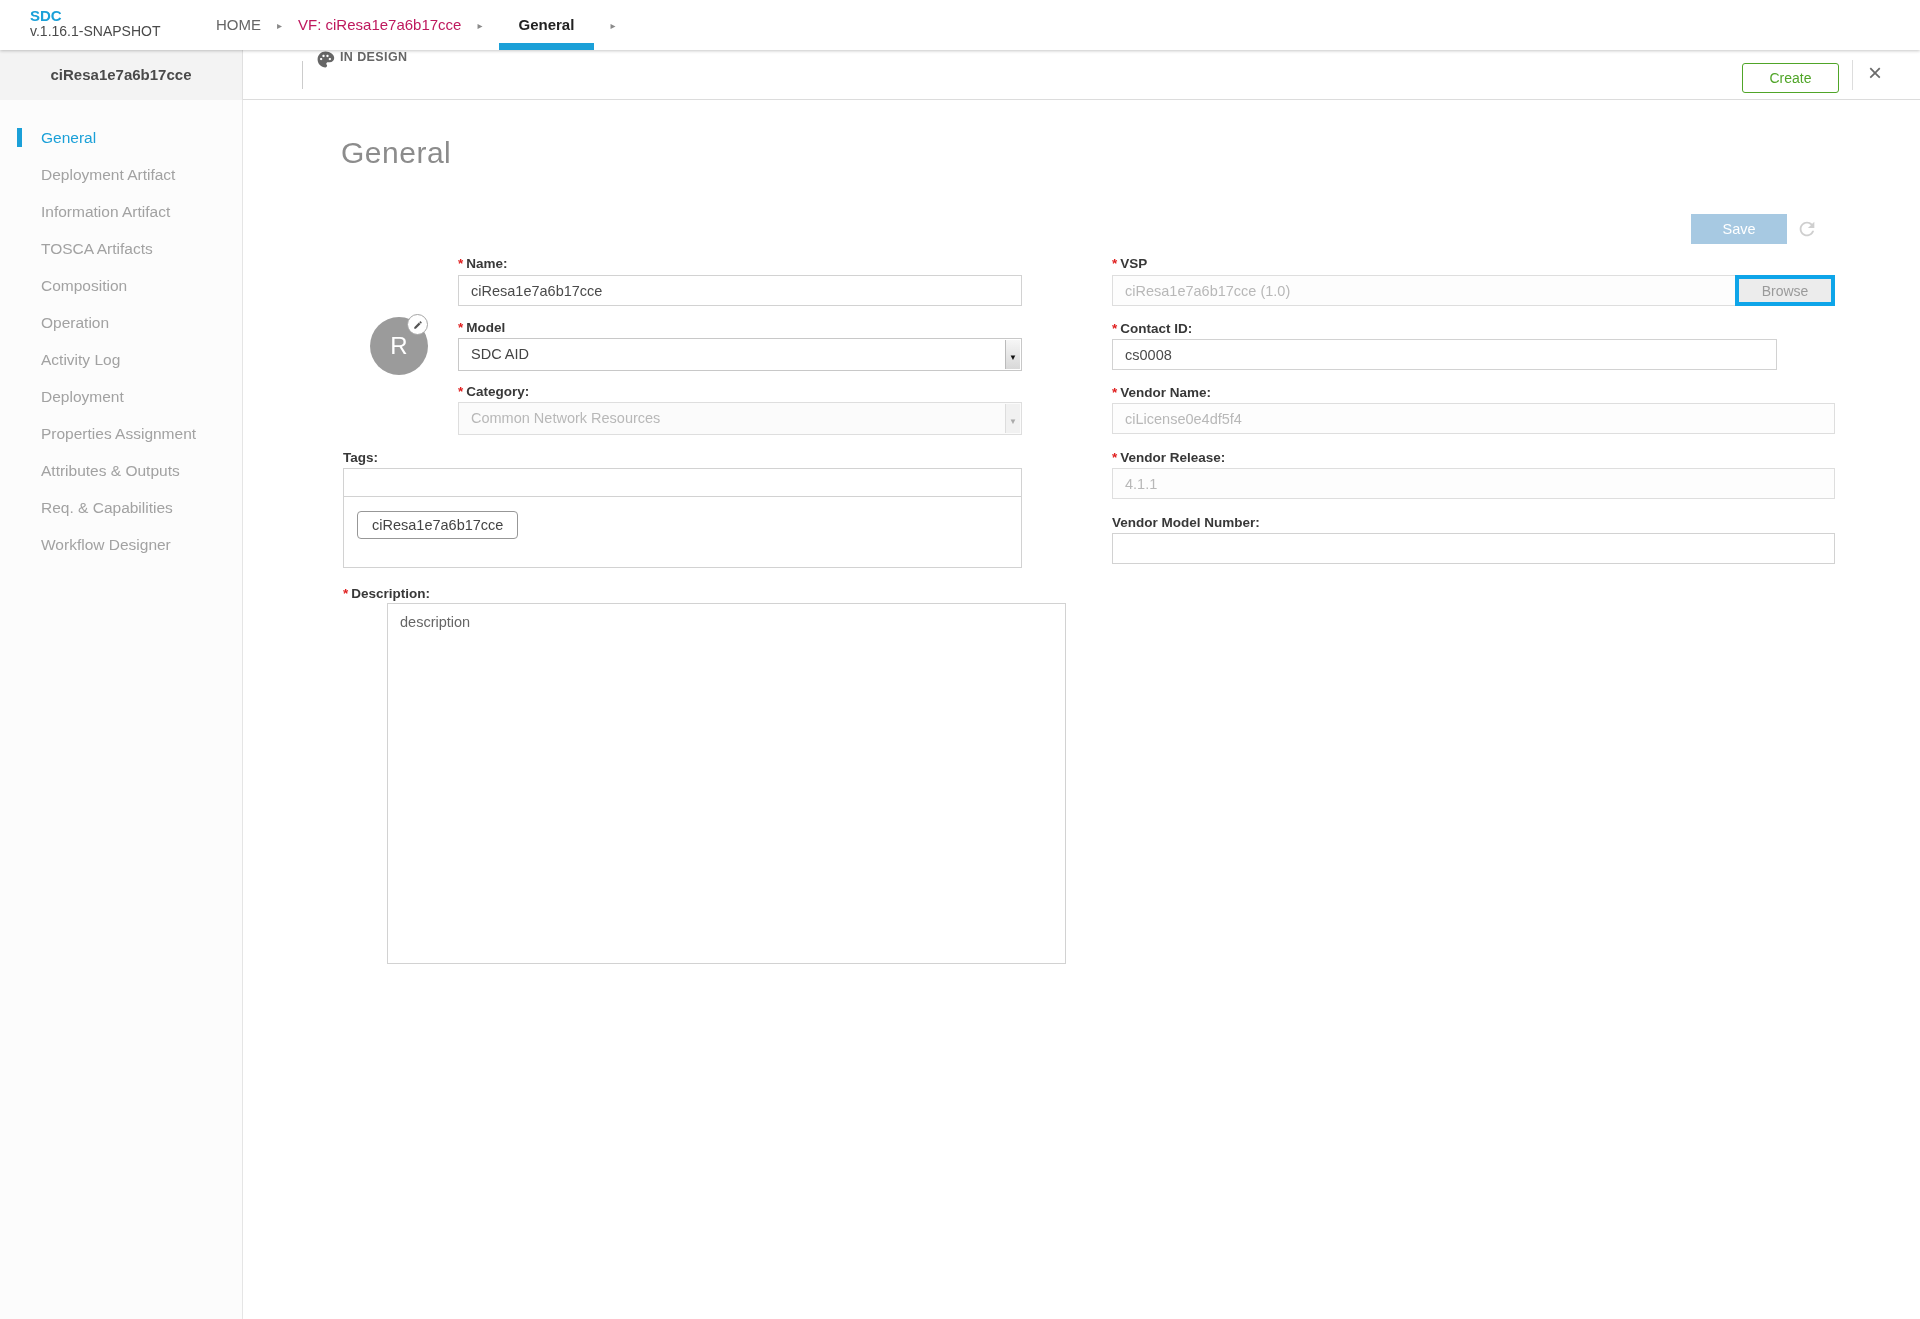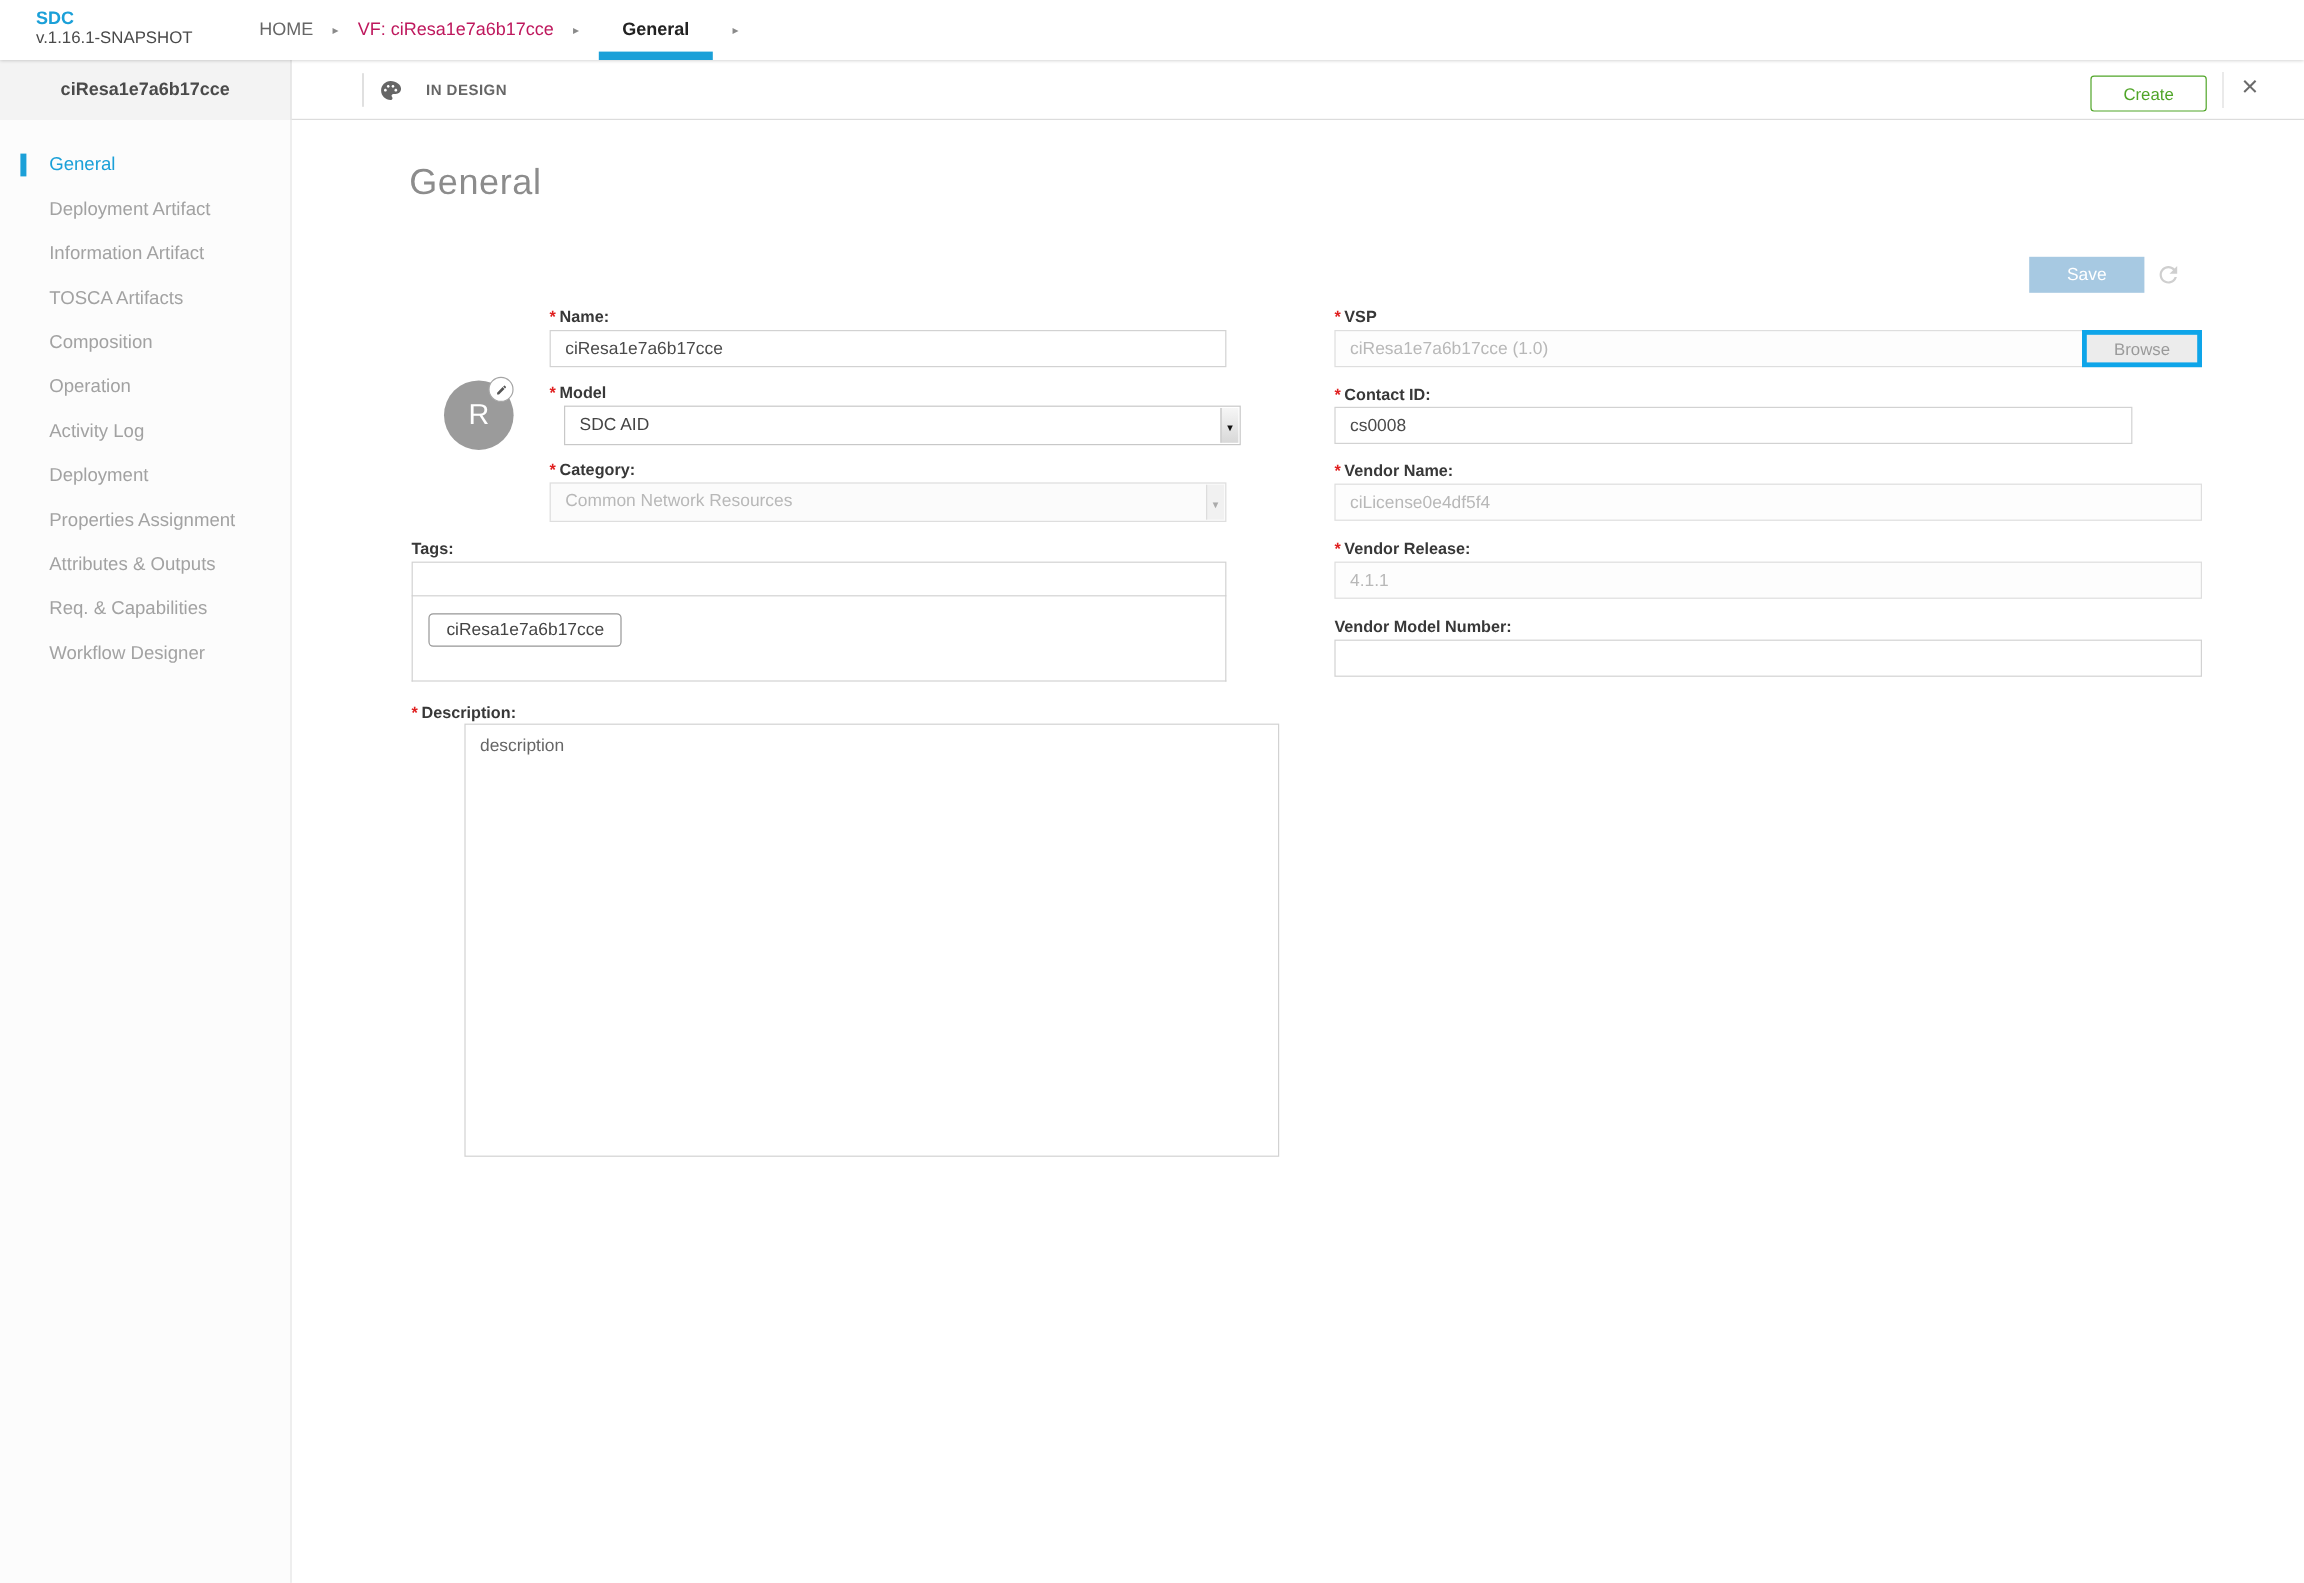--- a/index.html
+++ b/index.html
@@ -23,21 +23,21 @@
 
   
   .content-header { position:absolute; left:0; top:50px; width:1920px; height:50px;
     background:#fff; border-bottom:1px solid #dcdcdc; z-index:20; }
   .entity-header { position:absolute; left:0; top:0; width:243px; height:50px;
     background:#f3f3f3; border-right:1px solid #e0e0e0; text-align:center;
     font-size:15px; font-weight:bold; color:#4a4a4a; line-height:49px; }
   .status-divider { position:absolute; left:302px; top:11px; height:28px;
     border-left:1px solid #ccc; }
   .status { position:absolute; left:316px; top:0; height:50px; display:flex;
-    align-items:center; gap:20px; }
+    gap:5px; }
   .status-label { font-size:12.5px; font-weight:bold; color:#666; letter-spacing:.4px; }
   .create-btn { position:absolute; left:1742px; top:13px; width:97px; height:30px;
     background:#fff; border:1px solid #50a528; border-radius:3px; color:#50a528;
     font-size:14px; font-family:"Liberation Sans",sans-serif; cursor:pointer; }
   .header-action-divider { position:absolute; left:1852px; top:10px; height:30px;
     border-left:1px solid #ddd; }
   .close-btn { position:absolute; left:1858px; top:0; width:34px; height:50px;
     font-size:24px; color:#6b6b6b; line-height:46px; text-align:center;
     cursor:pointer; font-weight:300; }
 
@@ -172,21 +172,21 @@
 </div>
 
 <div class="field-label" style="left:458px; top:256px;">
   <span class="req">*</span><span>Name:</span>
 </div>
 <input class="tinput" style="left: 458px; top: 275px; width: 564px; height: 31px;" value="ciResa1e7a6b17cce">
 
 <div class="field-label" style="left:458px; top:320px;">
   <span class="req">*</span><span>Model</span>
 </div>
-<div class="selectbox" style="left:458px; top:338px; width:564px; height:33px;margin-left:12px;">
+<div class="selectbox" style="left:458px; top:338px; width:564px; height:33px;">
   <span>SDC AID</span>
   <span class="arrow-strip"><span>▼</span></span>
 </div>
 
 <div class="field-label" style="left:458px; top:384px;">
   <span class="req">*</span><span>Category:</span>
 </div>
 <div class="selectbox disabled" style="left:458px; top:402px; width:564px; height:33px;">
   <span>Common Network Resources</span>
   <span class="arrow-strip"><span>▼</span></span>

